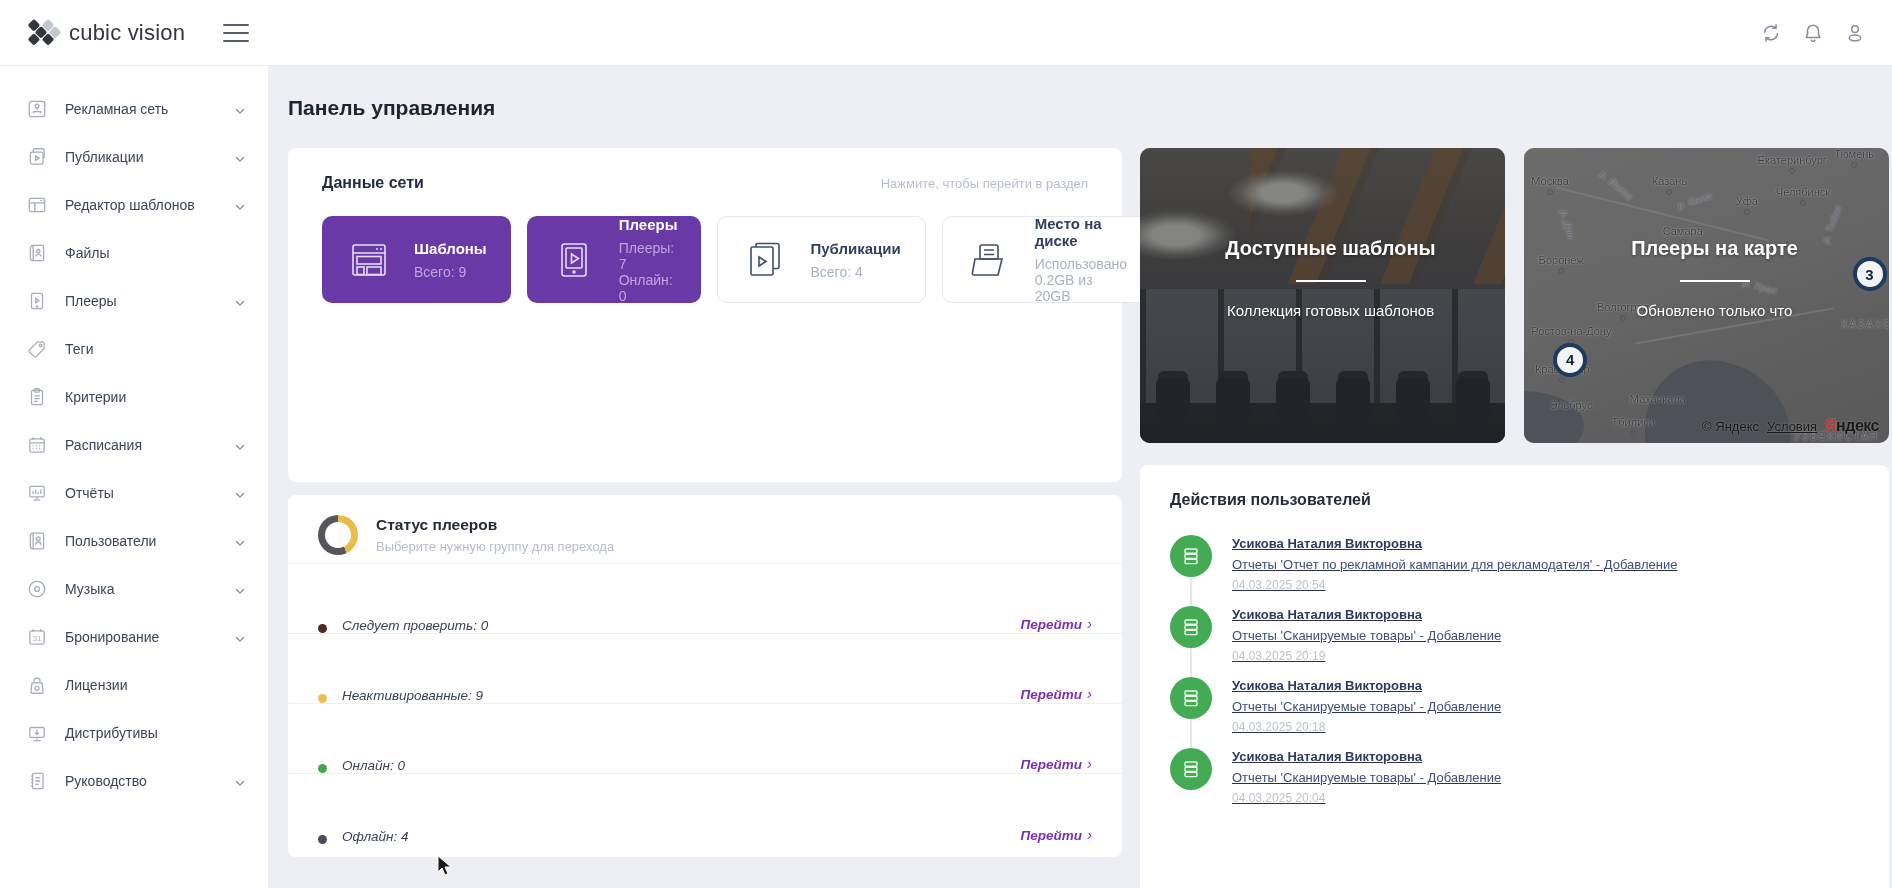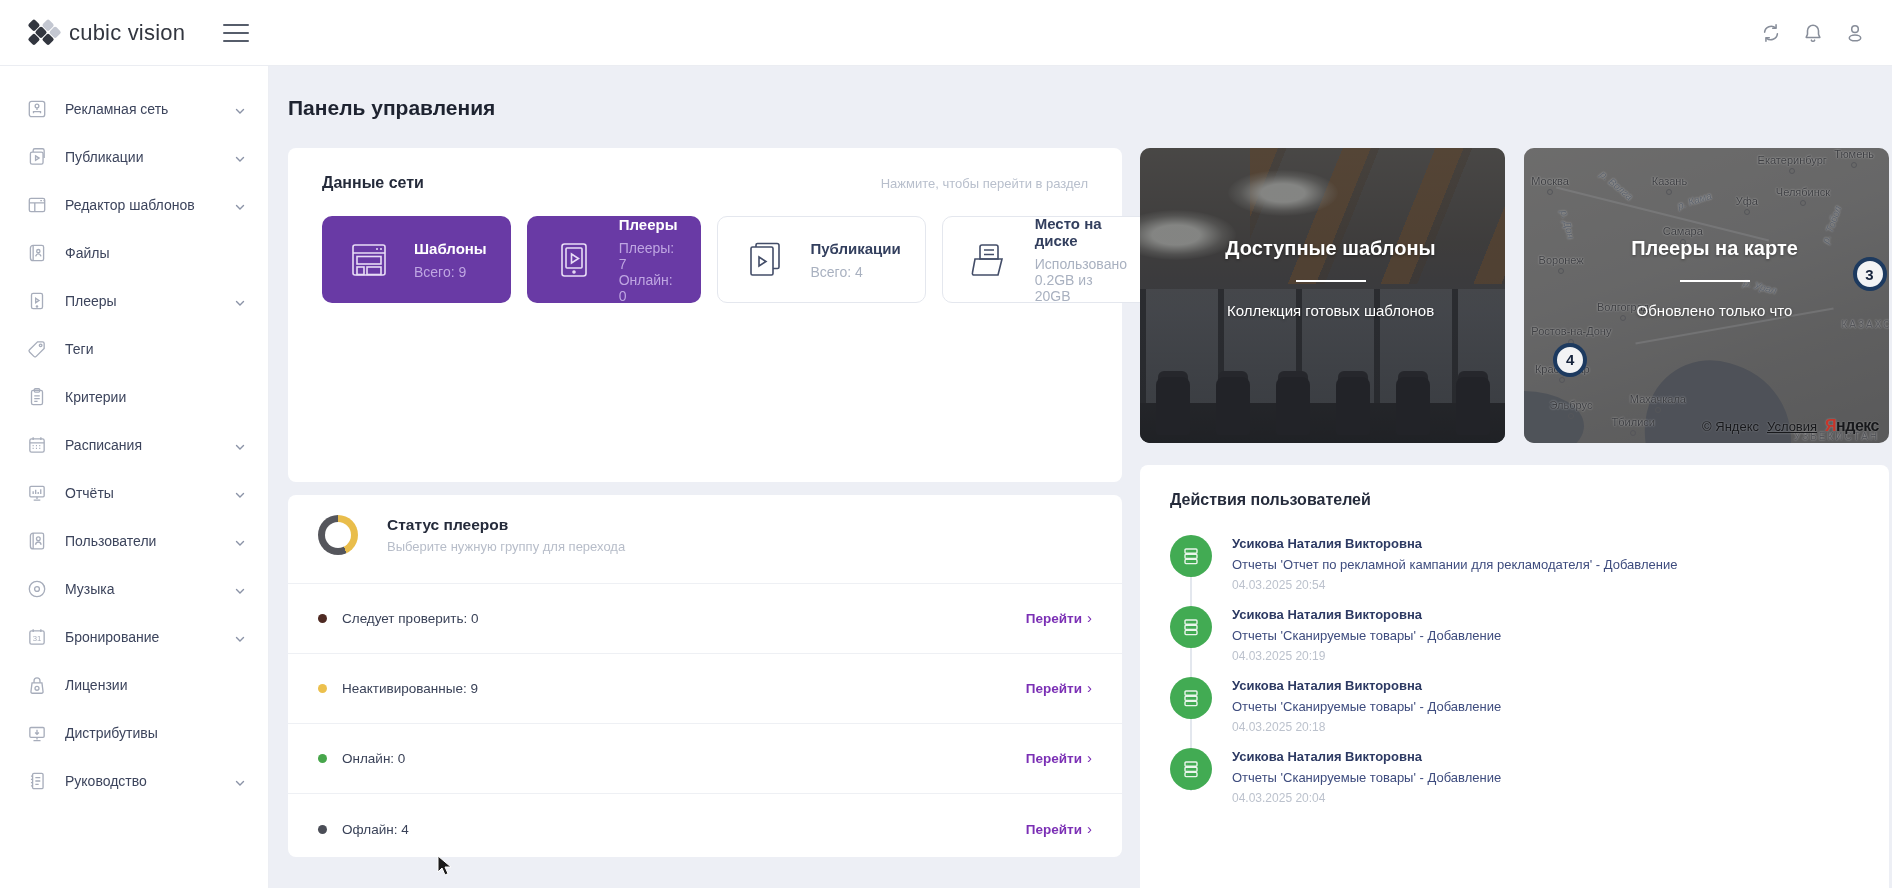--- a/index.html
+++ b/index.html
@@ -53,26 +53,26 @@
   .tile.light .tile-icon { color:#434d68; }
   .tile-title { font-size:15px; font-weight:bold; }
   .tile-sub { font-size:14px; margin-top:7px; }
   .tile.purple .tile-title { color:#ffffff; }
   .tile.purple .tile-sub { color:#bfa6e2; }
   .tile.light .tile-title { color:#333f5e; }
   .tile.light .tile-sub { color:#a9b1c0; }
 
   
   .status-card { margin-top:13px; height:362px; overflow:hidden; }
-  .status-head { display:flex; align-items:center; gap:29px; padding:20px 30px 28px 30px; border-bottom:1px solid #eef0f4; }
+  .status-head { display:flex; align-items:center; gap:18px; padding:20px 30px 8px 30px; border-bottom:1px solid #eef0f4; }
   .donut { width:40px; height:40px; border-radius:50%; position:relative; flex:none; }
   .donut::after { content:''; position:absolute; inset:7px; background:#fff; border-radius:50%; }
   .status-titles .card-title { font-size:15.5px; }
   .status-sub { font-size:13px; color:#b7bdc9; margin-top:5px; }
-  .status-row { height:70px; display:flex; align-items:center; padding:0 30px; border-bottom:1px solid #eef0f4; cursor:pointer; }
+  .status-row { height:70px; display:flex; align-items:flex-end; padding:0 30px; border-bottom:1px solid #eef0f4; cursor:pointer;font-style:italic; }
   .status-row:last-child { border-bottom:none; }
   .dot { width:9px; height:9px; border-radius:50%; flex:none; margin-right:15px; }
   .status-label { font-size:13.5px; color:#3a4258; }
   .go-link { margin-left:auto; font-size:13.5px; font-weight:bold; color:#7b2fb5; display:flex; align-items:center; gap:5px; }
   .go-link .arr { font-size:15px; font-weight:normal; transform:translateY(-1px); }
 
   
   .promo-row { display:flex; gap:19px; }
   .promo { width:365px; height:295px; border-radius:10px; position:relative; overflow:hidden; flex:none; }
   .promo-overlay { position:absolute; inset:0; background:rgba(36,38,44,.5); }
@@ -110,21 +110,21 @@
   .map-attr .ylogo { font-size:16px; font-weight:bold; letter-spacing:-.5px; }
   .map-attr .ylogo b { color:#c6352a; }
 
   
   .activity-card { margin-top:22px; height:456px; padding:26px 30px; overflow:hidden; }
   .activity-list { margin-top:26px; position:relative; }
   .activity-line { position:absolute; left:20px; top:10px; bottom:14px; width:2px; background:#e3e7ee; }
   .activity-item { display:flex; margin-bottom:14px; position:relative; }
   .avatar { width:42px; height:42px; border-radius:50%; background:#42ab53; flex:none; display:flex; align-items:center; justify-content:center; color:#eaf5ec; z-index:1; }
   .avatar svg { width:22px; height:22px; }
-  .activity-body { margin-left:20px; padding-top:1px; }
+  .activity-body { margin-left:20px; padding-top:1px;text-decoration:underline; }
   .a-name { font-size:13px; font-weight:bold; color:#2d3a63; }
   .a-desc { font-size:13px; color:#3e4c7e; margin-top:6px; }
   .a-time { font-size:12px; color:#bcc2cd; margin-top:6px; }
 
   
   .cursor { position:absolute; left:437px; top:855px; z-index:50; pointer-events:none; }
 </style>
 </head>
 <body>
 

